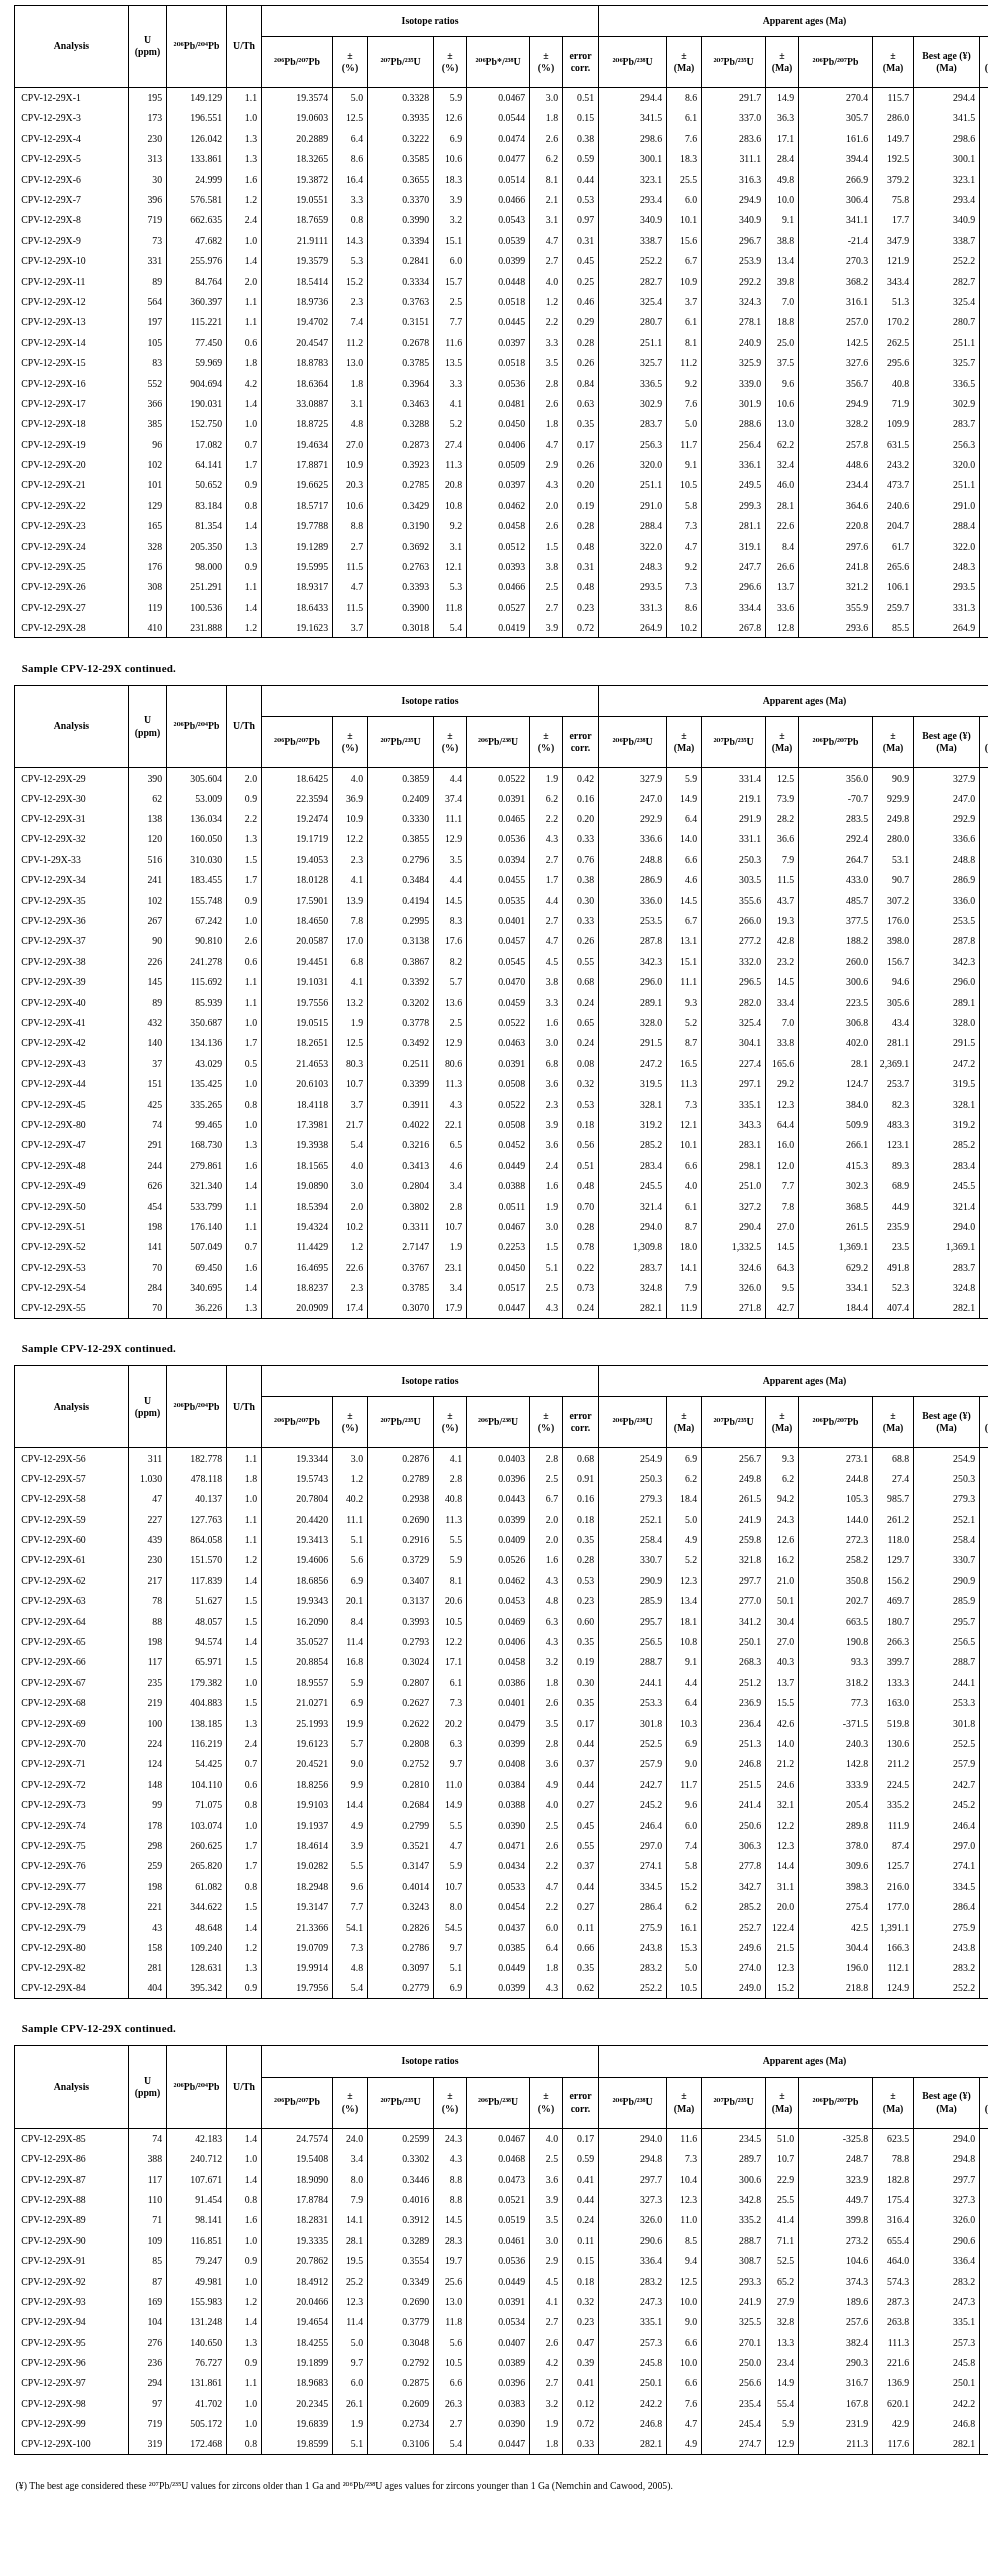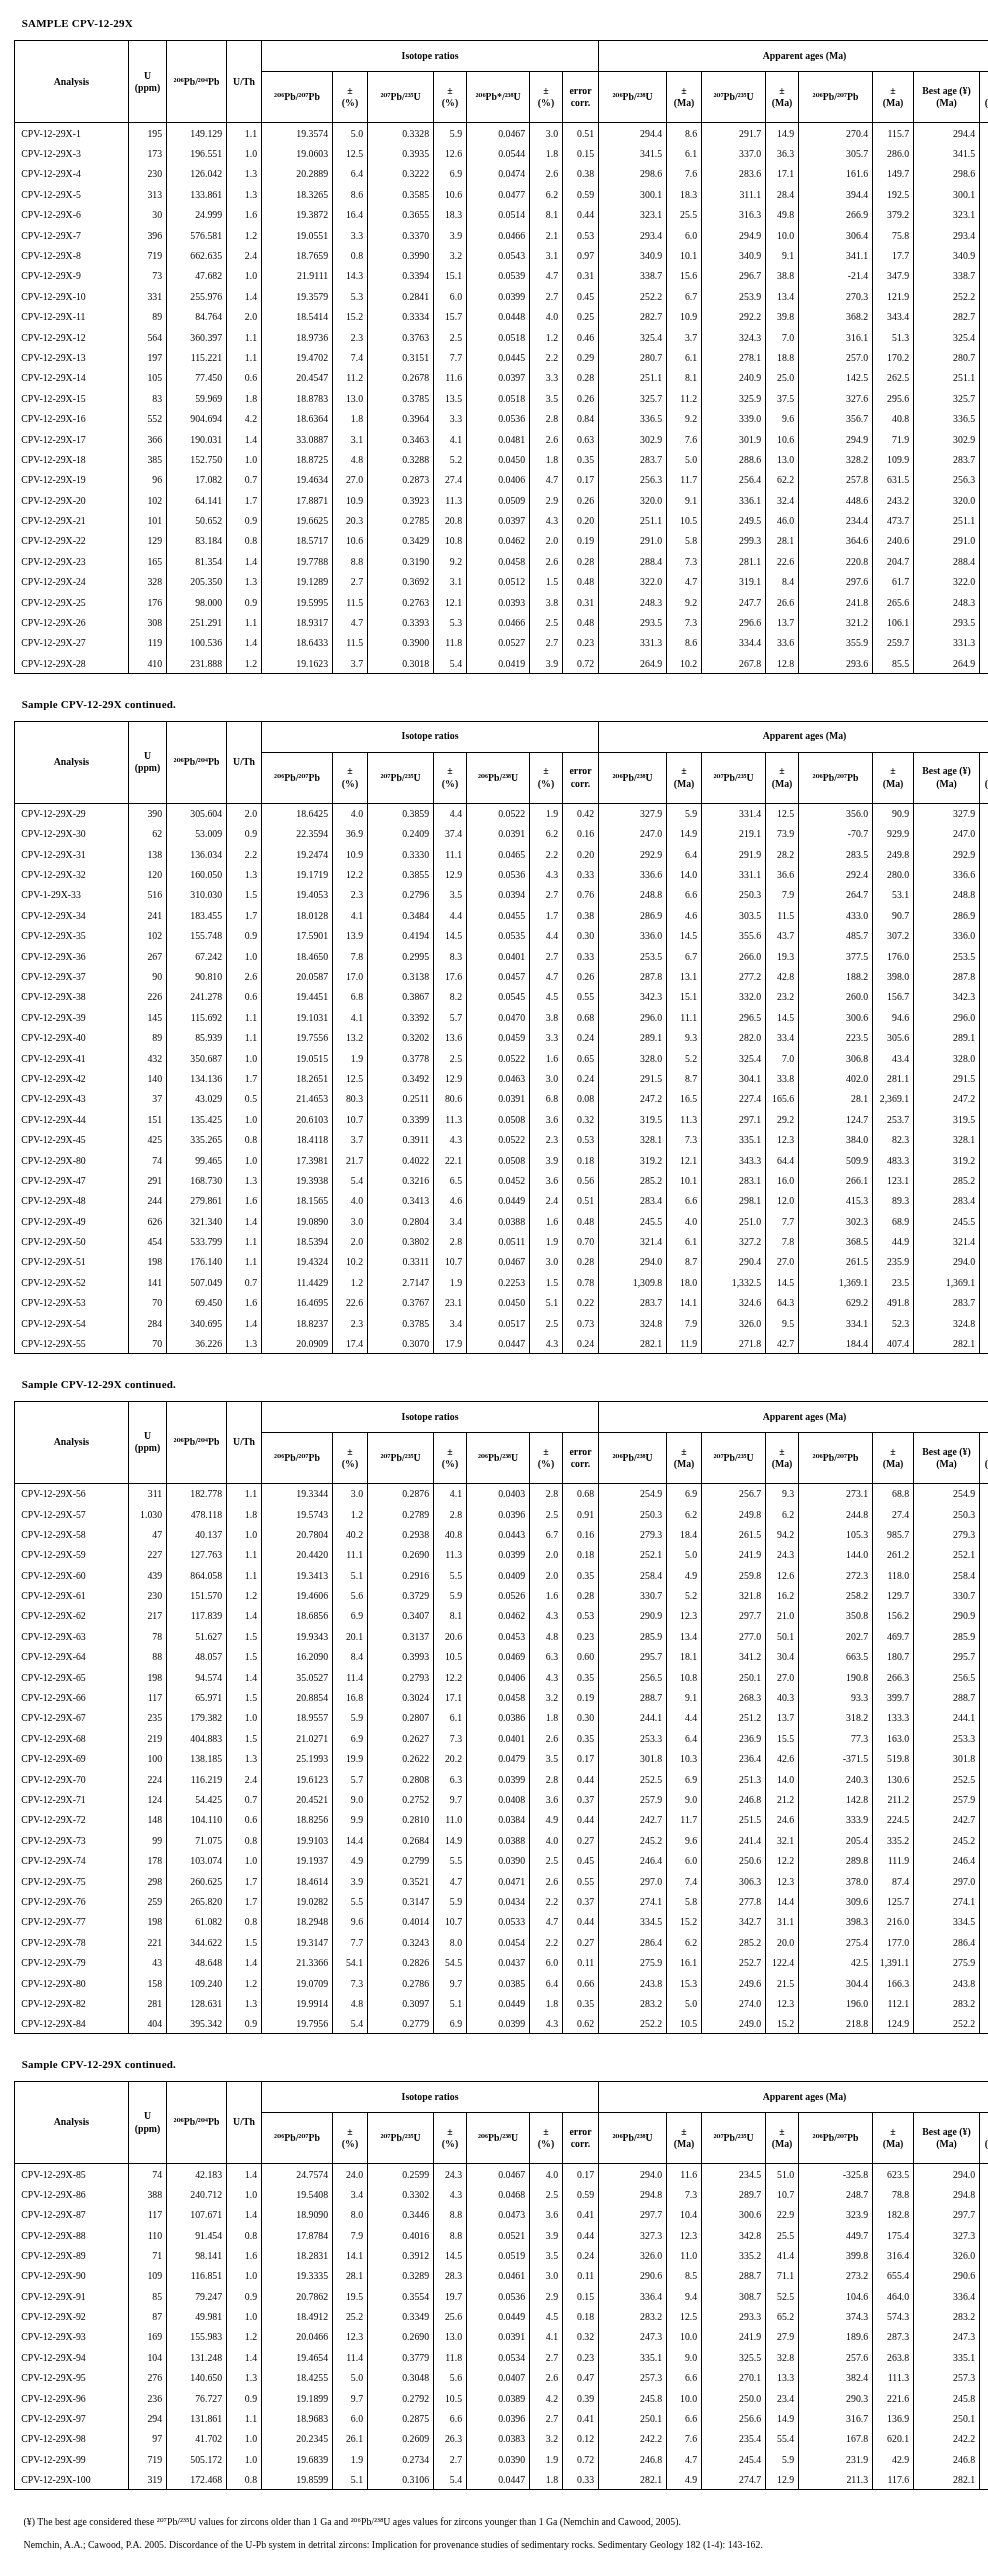--- a/index.html
+++ b/index.html
@@ -42,28 +42,27 @@
     border-right: 0.8px solid #000;
     border-top: 0; border-bottom: 0;
     padding: 0.8px 3.9px 0.8px 3.1px;
     text-align: right;
     white-space: nowrap;
     overflow: hidden;
   }
   tbody tr { height: 20.4px; }
   tbody td:first-child { text-align: left; padding-left: 6.3px; }
   .footnotes { margin: 20.4px 0 0 1.6px; font-size: 9.8px; line-height: 1.55; }
-  .footnotes p { margin: 8px; }
+  .footnotes p { margin: 0; }
 </style>
 </head>
 <body>
 
 <div id="sections">
   <section class="section">
-    <h2 class="section-title">SAMPLE CPV-12-29X</h2>
     <table class="data-table">
       <colgroup>
         <col style="width:114px">
           <col style="width:38px">
           <col style="width:60px">
           <col style="width:35px">
         <col style="width:71px">
           <col style="width:35px">
           <col style="width:66px">
           <col style="width:33px">
@@ -2352,15 +2351,14 @@
             <td>282.1</td>
             <td>4.9</td>
           </tr>
         </tbody>
     </table>
   </section>
 </div>
 
 <div class="footnotes">
   <p>(¥) The best age considered these ²⁰⁷Pb/²³⁵U values for zircons older than 1 Ga and ²⁰⁶Pb/²³⁸U ages values for zircons younger than 1 Ga (Nemchin and Cawood, 2005).</p>
-  <p>Nemchin, A.A.; Cawood, P.A. 2005. Discordance of the U-Pb system in detrital zircons: Implication for provenance studies of sedimentary rocks. Sedimentary Geology 182 (1-4): 143-162.</p>
 </div>
 
 
 </body></html>

